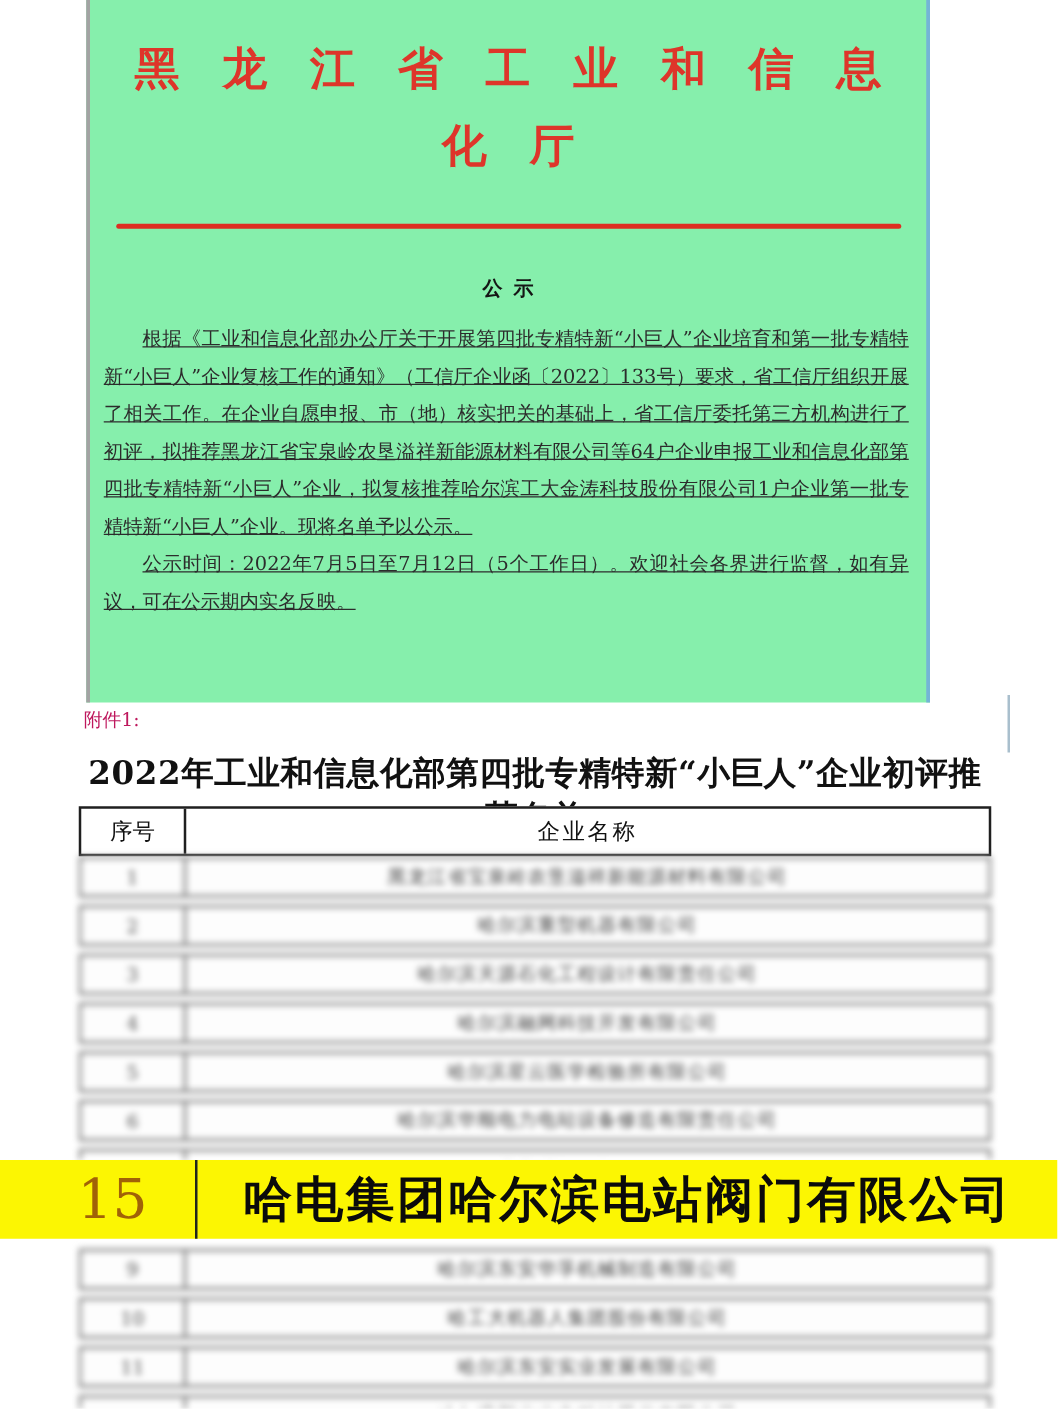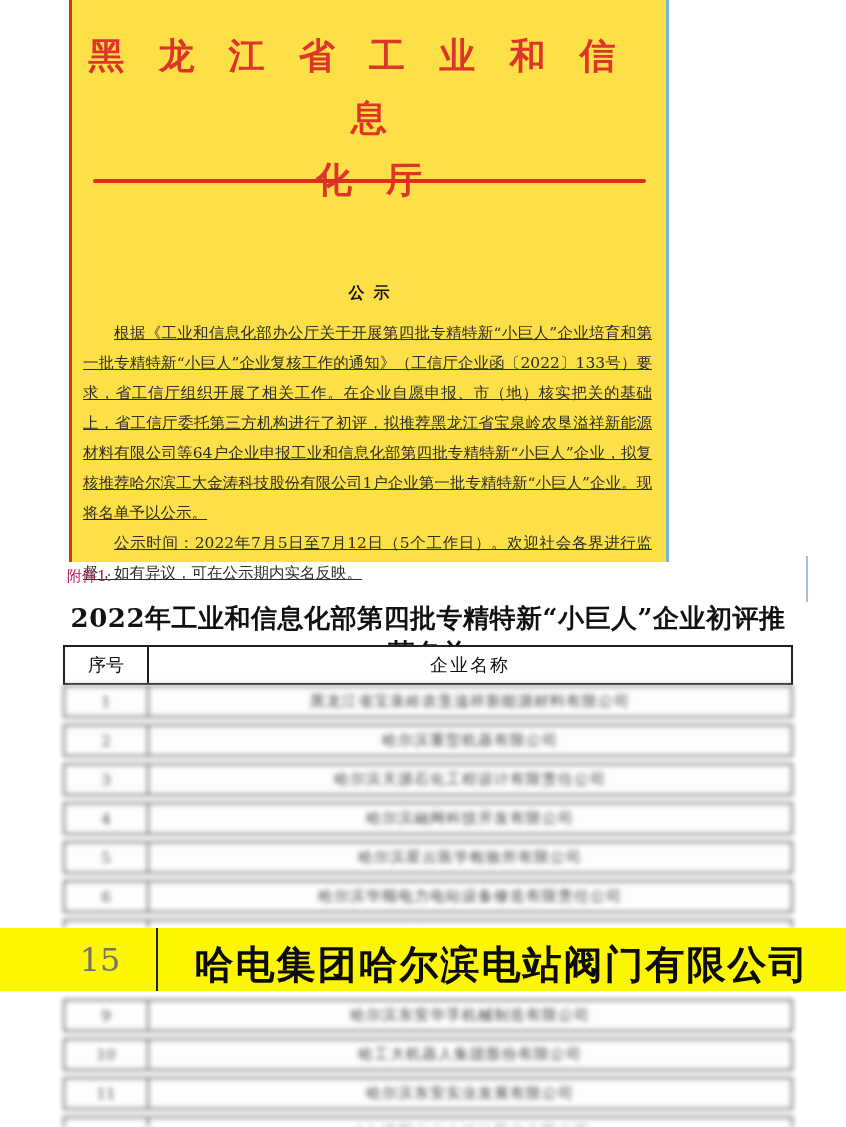--- a/index.html
+++ b/index.html
@@ -4,23 +4,23 @@
 <style>
   html,body{margin:0;padding:0;}
   body{
     width:846px;height:1127px;position:relative;overflow:hidden;
     background:#ffffff;
     font-family:"DejaVu Serif","Liberation Serif",serif;
     color:#222;
   }
   
   .letterhead-box{
-    position:absolute;left:69px;top:0;width:600px;height:562px;
-    border-left:3px solid #c2410c;border-right:3px solid #74b4d6;
-    box-sizing:border-box;background:#fde047;
+    position:absolute;left:69px;top:0;width:675px;height:562px;
+    border-left:3px solid #a3a3a3;border-right:3px solid #74b4d6;
+    box-sizing:border-box;background:#86efac;
   }
   .org-name{
     padding-top:24px;text-align:center;
     color:#de352a;font-weight:bold;font-size:36px;line-height:62px;
   }
   .org-name .ls{letter-spacing:0.95em;margin-right:-0.95em;}
   .red-rule{
     position:absolute;left:21px;right:20px;top:179px;height:4px;
     background:#dd2e22;border-radius:2px;
   }
@@ -79,29 +79,29 @@
     flex:1;display:flex;align-items:center;justify-content:center;
     font-size:15px;color:#3d3d3d;letter-spacing:1px;white-space:nowrap;
   }
   .blur-bottom .spacer{height:8px;}
   
   .highlight-row{
     position:absolute;left:0;top:928px;width:846px;height:63px;
     background:#fcf602;
   }
   .highlight-row .hl-index{
-    position:absolute;left:40px;top:0;width:120px;height:63px;
+    position:absolute;left:30px;top:0;width:120px;height:63px;
     display:flex;align-items:center;justify-content:center;
-    font-size:32px;color:#737373;
+    font-size:44px;color:#a16207;
   }
   .highlight-row .hl-divider{
     position:absolute;left:156px;top:0;bottom:0;width:2px;background:#20241c;
   }
   .highlight-row .hl-name{
-    position:absolute;left:158px;right:0;top:0;height:74px;
+    position:absolute;left:158px;right:0;top:0;height:63px;
     display:flex;align-items:center;justify-content:center;
     font-size:39px;font-weight:bold;color:#0b0b0b;letter-spacing:2px;
     white-space:nowrap;
   }
   
   .artifact-tick{
     position:absolute;left:806px;top:556px;width:2px;height:46px;
     background:#a9bfcd;
   }
 </style>

